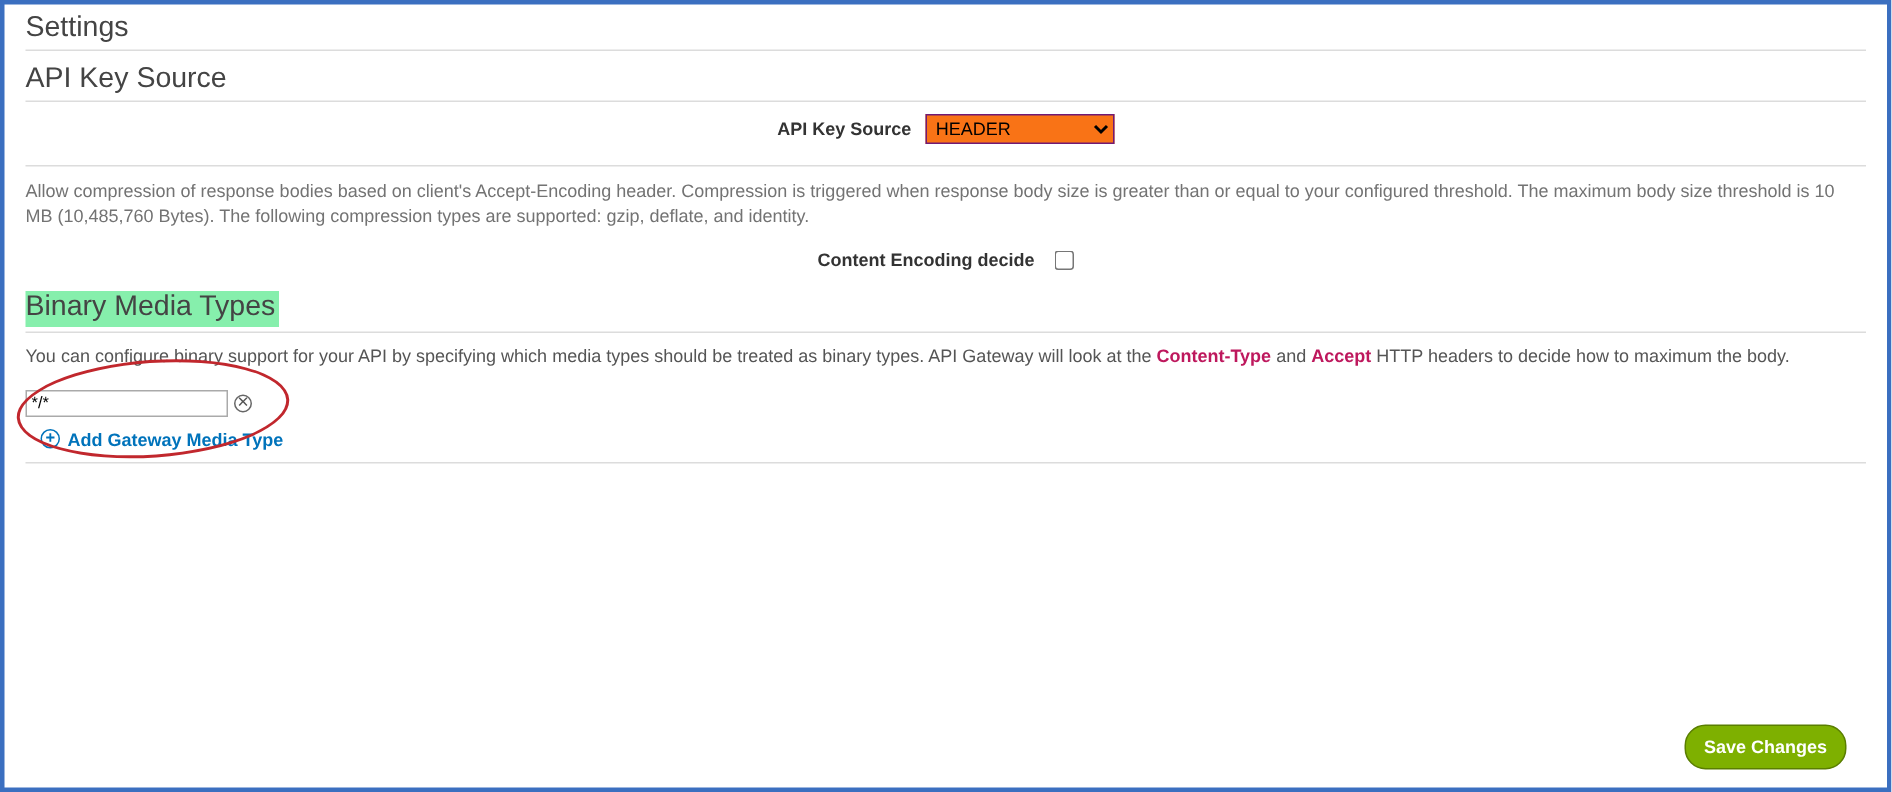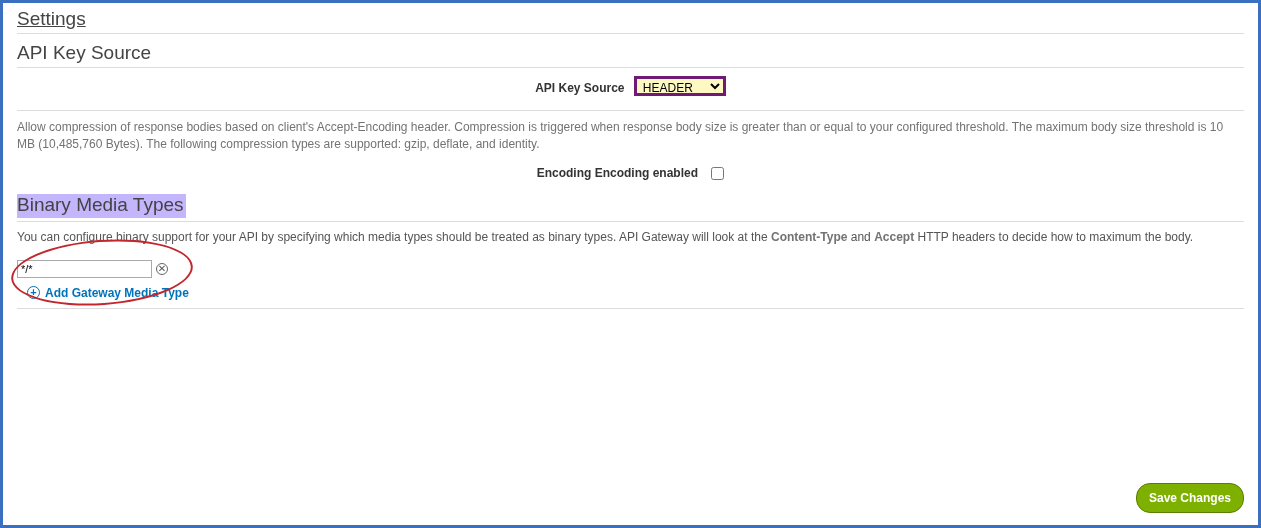--- a/index.html
+++ b/index.html
@@ -19,21 +19,21 @@
     padding: 6px 14px 12px 14px;
     position: relative;
   }
   h1.section-title {
     font-size: 19px;
     font-weight: 400;
     color: #444;
     margin-top: 2px;
     margin-bottom: 2px;
   }
-  h1.section-title.first { margin-top: -1px; text-decoration: underline; }
+  h1.section-title.first { margin-top: -1px; }
   .hr {
     border: none;
     border-top: 1px solid #dcdcdc;
     margin: 3px 0 8px 0;
   }
   .descr {
     font-size: 12px;
     color: #555;
     line-height: 1.3;
     margin-bottom: 14px;
@@ -50,31 +50,31 @@
   }
   .form-row-center label {
     font-weight: 700;
     color: #333;
     margin-right: 6px;
     font-size: 12px;
   }
   select.dropdown {
     font-size: 12px;
     padding: 1px 2px;
-    border: 3px solid #701a75;
-    background: #fef9c3;
-    width: 92px;
+    border: 1px solid #701a75;
+    background: #f97316;
+    width: 126px;
     height: 20px;
   }
   input[type="checkbox"].cb {
     vertical-align: middle;
     margin-left: 4px;
   }
   .highlight {
-    background: #c4b5fd;
+    background: #86efac;
     display: inline-block;
     padding: 0 2px 2px 0;
   }
   .media-input-row {
     display: flex;
     align-items: center;
     gap: 4px;
     margin-top: 6px;
     margin-bottom: 6px;
     position: relative;
@@ -122,32 +122,32 @@
     line-height: 1;
     font-weight: 700;
   }
   .hr-bottom {
     border: none;
     border-top: 1px solid #dcdcdc;
     margin: 8px 0 0 0;
   }
   .save-btn {
     position: absolute;
-    right: 14px;
+    right: 27px;
     bottom: 12px;
     background: #7eb000;
     color: #fff;
     border: 1px solid #5a7e00;
     border-radius: 14px;
     font-size: 12px;
     font-weight: 700;
     padding: 7px 12px;
     cursor: pointer;
   }
-  .body-text strong { font-weight: 700; color:#737373; }
+  .body-text strong { font-weight: 700; color:#be185d; }
 
   .red-ellipse {
     position: absolute;
     border: 2px solid #c1272d;
     border-radius: 50%;
     pointer-events: none;
   }
 </style>
 </head>
 <body>
@@ -162,21 +162,21 @@
   <div class="form-row-center">
     <label>API Key Source</label>
     <select class="dropdown">
       <option>HEADER</option>
     </select>
   </div>
 
   <hr class="hr">
   <p class="descr-long">Allow compression of response bodies based on client's Accept-Encoding header. Compression is triggered when response body size is greater than or equal to your configured threshold. The maximum body size threshold is 10 MB (10,485,760 Bytes). The following compression types are supported: gzip, deflate, and identity.</p>
   <div class="form-row-center">
-    <label>Encoding Encoding enabled</label>
+    <label>Content Encoding decide</label>
     <input type="checkbox" class="cb" style="">
   </div>
 
   <h1 class="section-title"><span class="highlight">Binary Media Types</span></h1>
   <hr class="hr">
   <p class="descr body-text">
     <span>You can configure binary support for your API by specifying which media types should be treated as binary types. API Gateway will look at the </span><strong>Content-Type</strong><span> and </span><strong>Accept</strong><span> HTTP headers to decide how to maximum the body.</span>
   </p>
 
   <div class="media-input-row">

